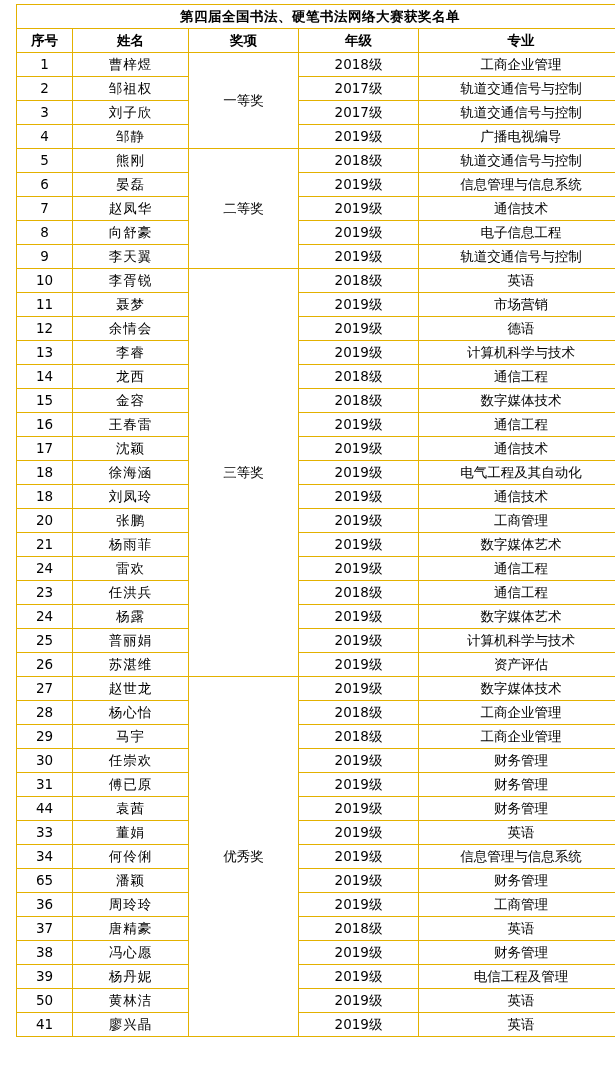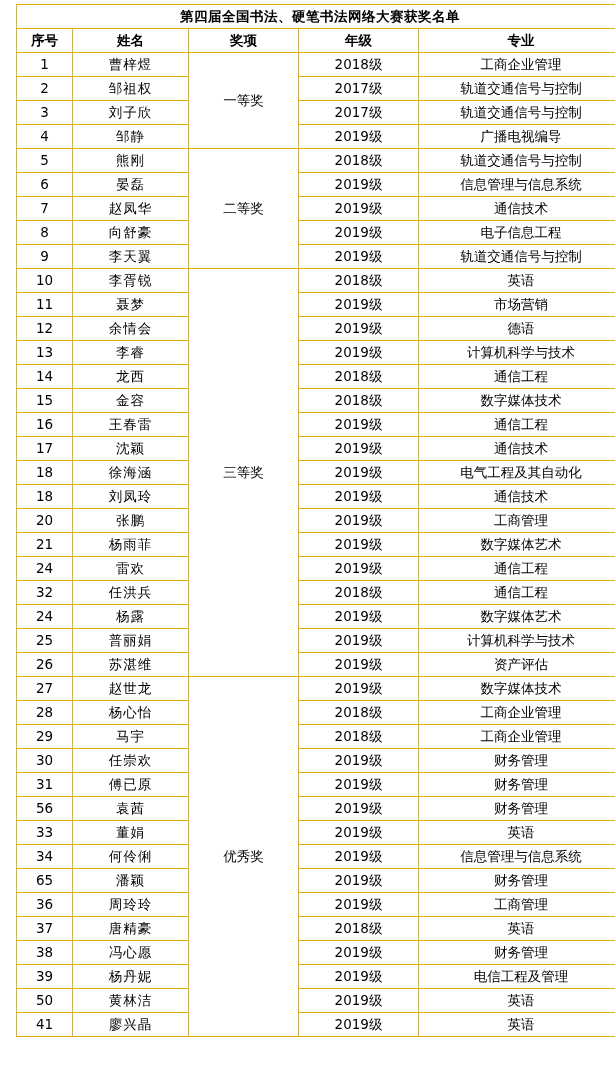--- a/index.html
+++ b/index.html
@@ -209,21 +209,21 @@
           <td>2019级</td>
           <td>数字媒体艺术</td>
         </tr>
         <tr>
           <td>24</td>
           <td class="name-cell">雷欢</td>
           <td>2019级</td>
           <td>通信工程</td>
         </tr>
         <tr>
-          <td>32</td>
+          <td>23</td>
           <td class="name-cell">任洪兵</td>
           <td>2018级</td>
           <td>通信工程</td>
         </tr>
         <tr>
           <td>24</td>
           <td class="name-cell">杨露</td>
           <td>2019级</td>
           <td>数字媒体艺术</td>
         </tr>
@@ -264,21 +264,21 @@
           <td>2019级</td>
           <td>财务管理</td>
         </tr>
         <tr>
           <td>31</td>
           <td class="name-cell">傅已原</td>
           <td>2019级</td>
           <td>财务管理</td>
         </tr>
         <tr>
-          <td>56</td>
+          <td>44</td>
           <td class="name-cell">袁茜</td>
           <td>2019级</td>
           <td>财务管理</td>
         </tr>
         <tr>
           <td>33</td>
           <td class="name-cell">董娟</td>
           <td>2019级</td>
           <td>英语</td>
         </tr>

